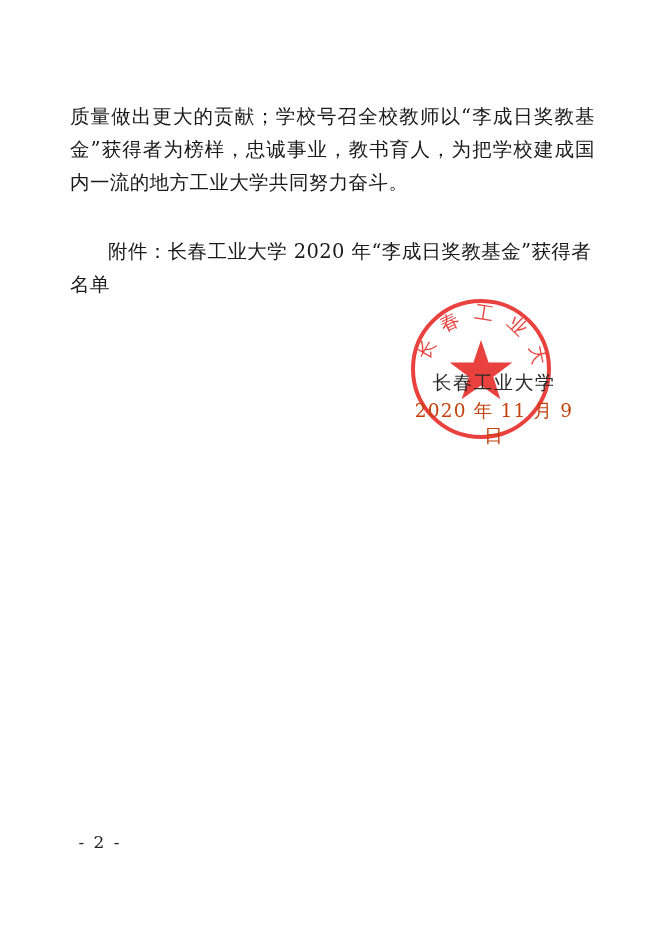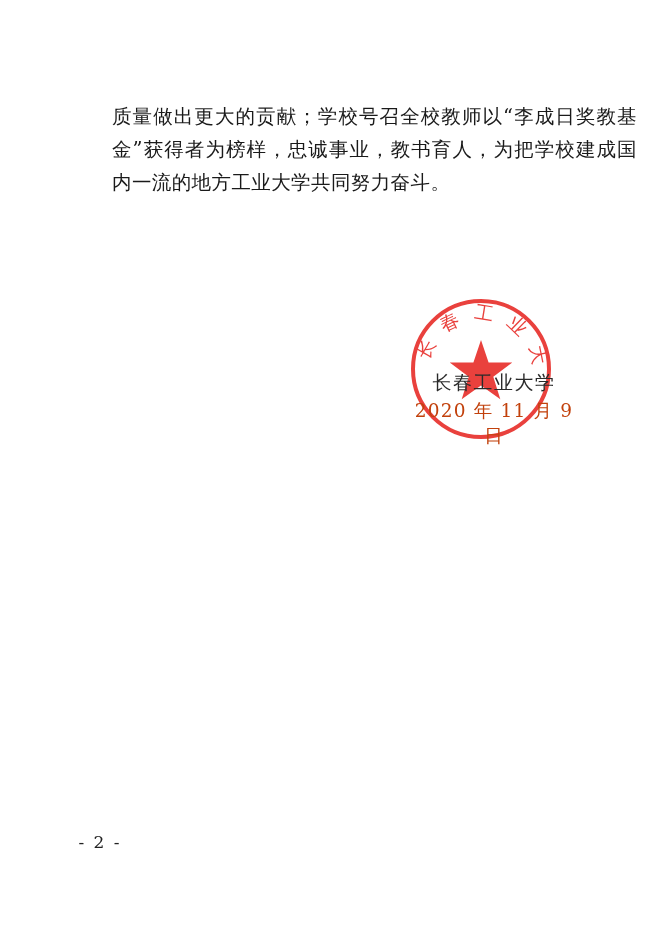--- a/index.html
+++ b/index.html
@@ -24,21 +24,20 @@
   .body-text {
     position: absolute;
     left: 70px;
     top: 100px;
     width: 525px;
     font-size: 19.5px;
     line-height: 33px;
     text-align: justify;
     letter-spacing: 0.4px;
     font-family: "DejaVu Serif", "Liberation Serif", serif;
-    margin-left: 42px;
   }
   .attachment-line {
     position: absolute;
     left: 70px;
     top: 235px;
     width: 525px;
     font-size: 19.5px;
     line-height: 33px;
     letter-spacing: 0.4px;
     text-indent: 38px;
@@ -92,20 +91,21 @@
     font-family: "DejaVu Serif", "Liberation Serif", serif;
   }
 </style>
 </head>
 <body>
 
 <div class="page">
 
   <div class="body-text">质量做出更大的贡献；学校号召全校教师以“李成日奖教基金”获得者为榜样，忠诚事业，教书育人，为把学校建成国内一流的地方工业大学共同努力奋斗。</div>
 
+  <div class="attachment-line">附件：长春工业大学 2020 年“李成日奖教基金”获得者名单</div>
 
   <div class="seal">
     <svg width="146" height="146" viewBox="0 0 146 146" xmlns="http://www.w3.org/2000/svg">
       <defs>
         <path id="arcpath" d="M 20,77 A 53,53 0 1 1 126,77" fill="none"></path>
       </defs>
       <circle cx="73" cy="73" r="68" fill="none" stroke="#e8332f" stroke-width="4"></circle>
       <polygon points="73,44 80.6,66.4 104.3,66.6 85.3,80.7 92.3,103.3 73,89.6 53.7,103.3 60.7,80.7 41.7,66.6 65.4,66.4" fill="#e8332f"></polygon>
       <text font-family="DejaVu Serif, Liberation Serif, serif" font-size="19" fill="#e8332f" letter-spacing="13">
         <textPath href="#arcpath" startOffset="7%">长春工业大学</textPath>

